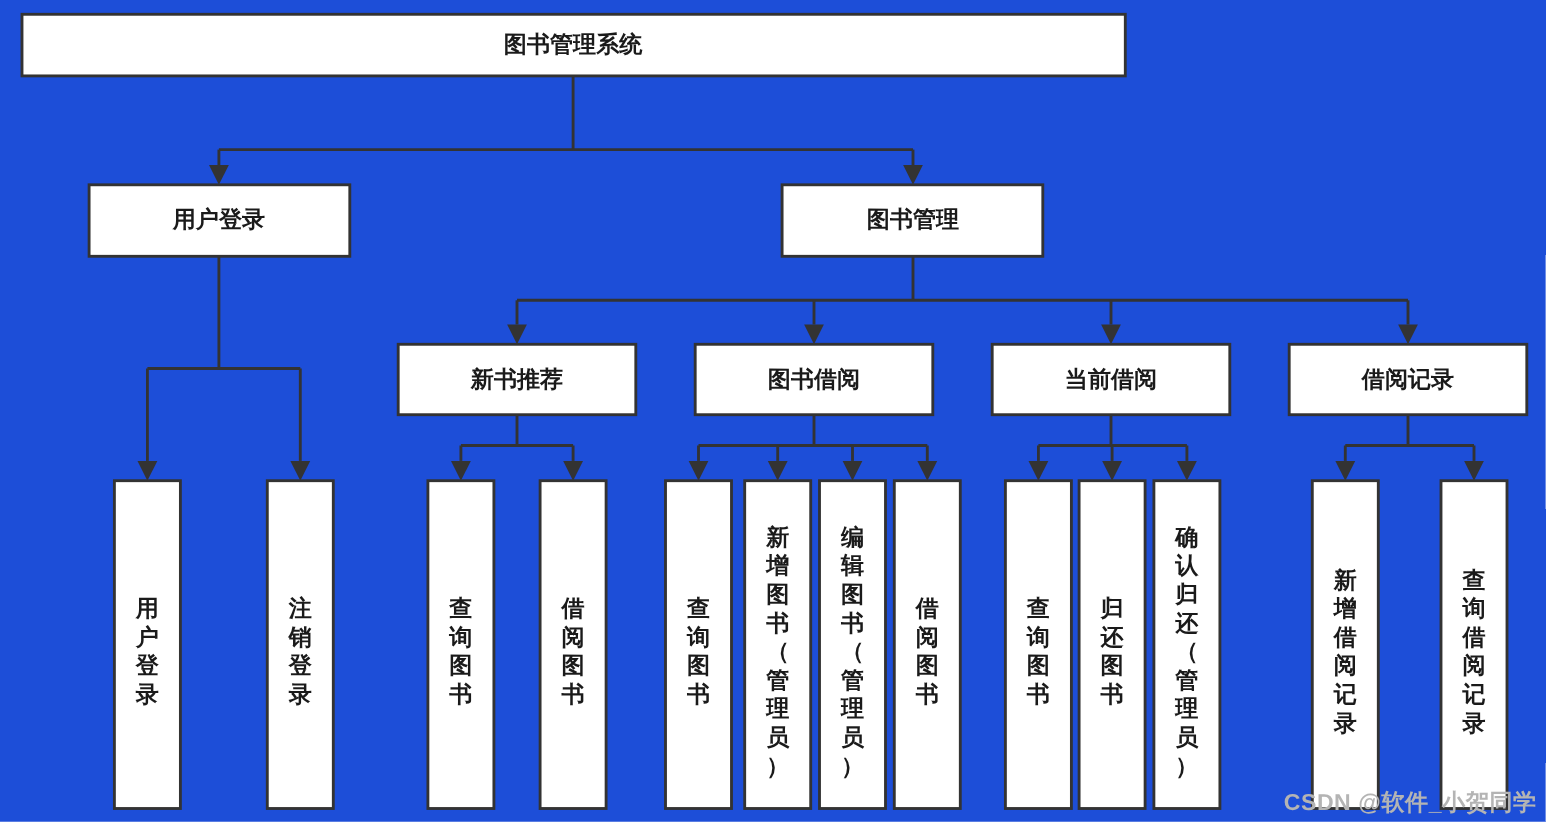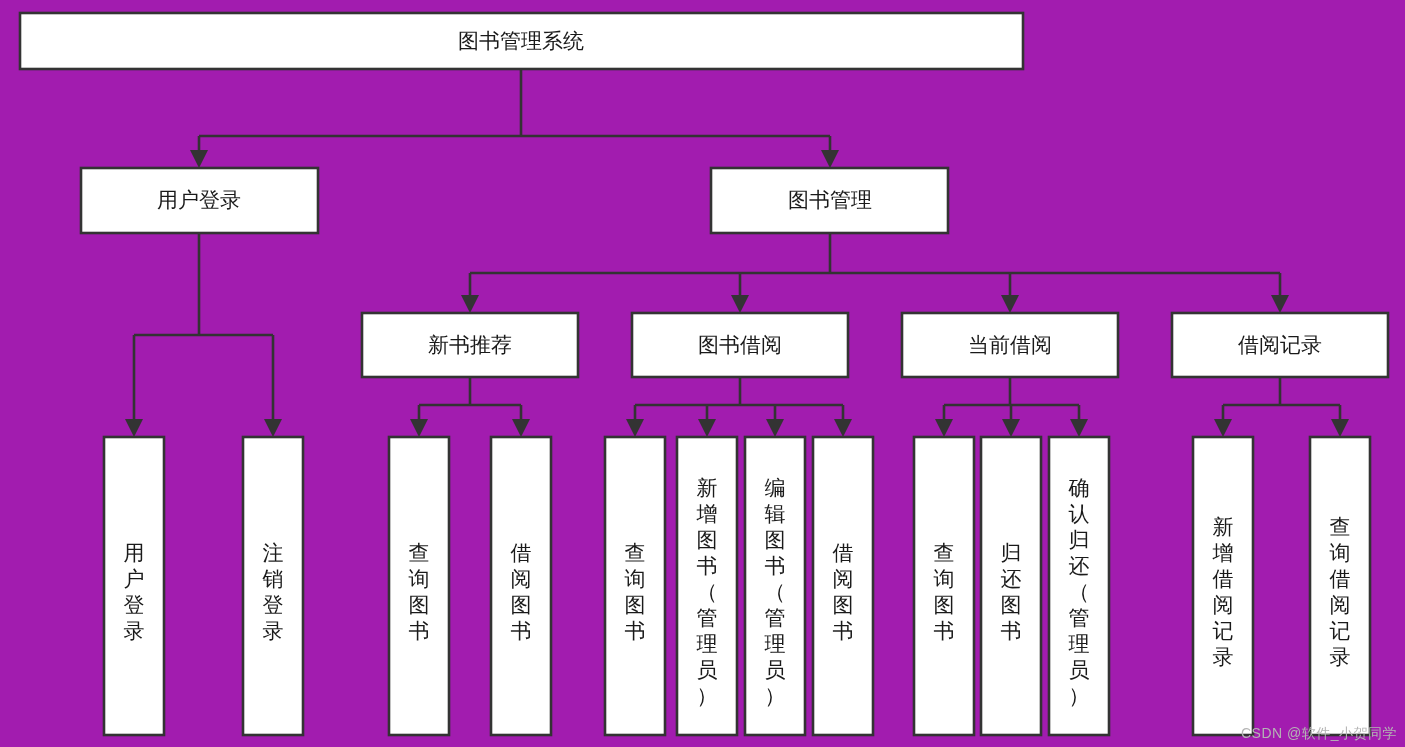--- a/index.html
+++ b/index.html
@@ -11,21 +11,22 @@
   body {
     width: 1405px;
     height: 747px;
     font-family: "Liberation Sans", "DejaVu Sans", sans-serif;
     overflow: hidden;
   }
   #diagram-root {
     position: relative;
     width: 1405px;
     height: 747px;
-    background: #a21caf;
+    background: #1d4ed8;
+    font-weight: bold;
   }
   svg.diagram-canvas {
     position: absolute;
     top: 0;
     left: 0;
     width: 1405px;
     height: 747px;
   }
   .node-box {
     fill: #ffffff;
@@ -52,21 +53,21 @@
   }
   .arrow-head {
     fill: #333333;
     stroke: none;
   }
   .watermark {
     position: absolute;
     right: 8px;
     bottom: 4px;
     font-family: "Liberation Sans", "DejaVu Sans", sans-serif;
-    font-size: 14px;
+    font-size: 21px;
     color: #b4b4b4;
     letter-spacing: 0.5px;
     white-space: nowrap;
     pointer-events: none;
   }
 </style>
 </head>
 <body>
 
 <div id="diagram-root">

